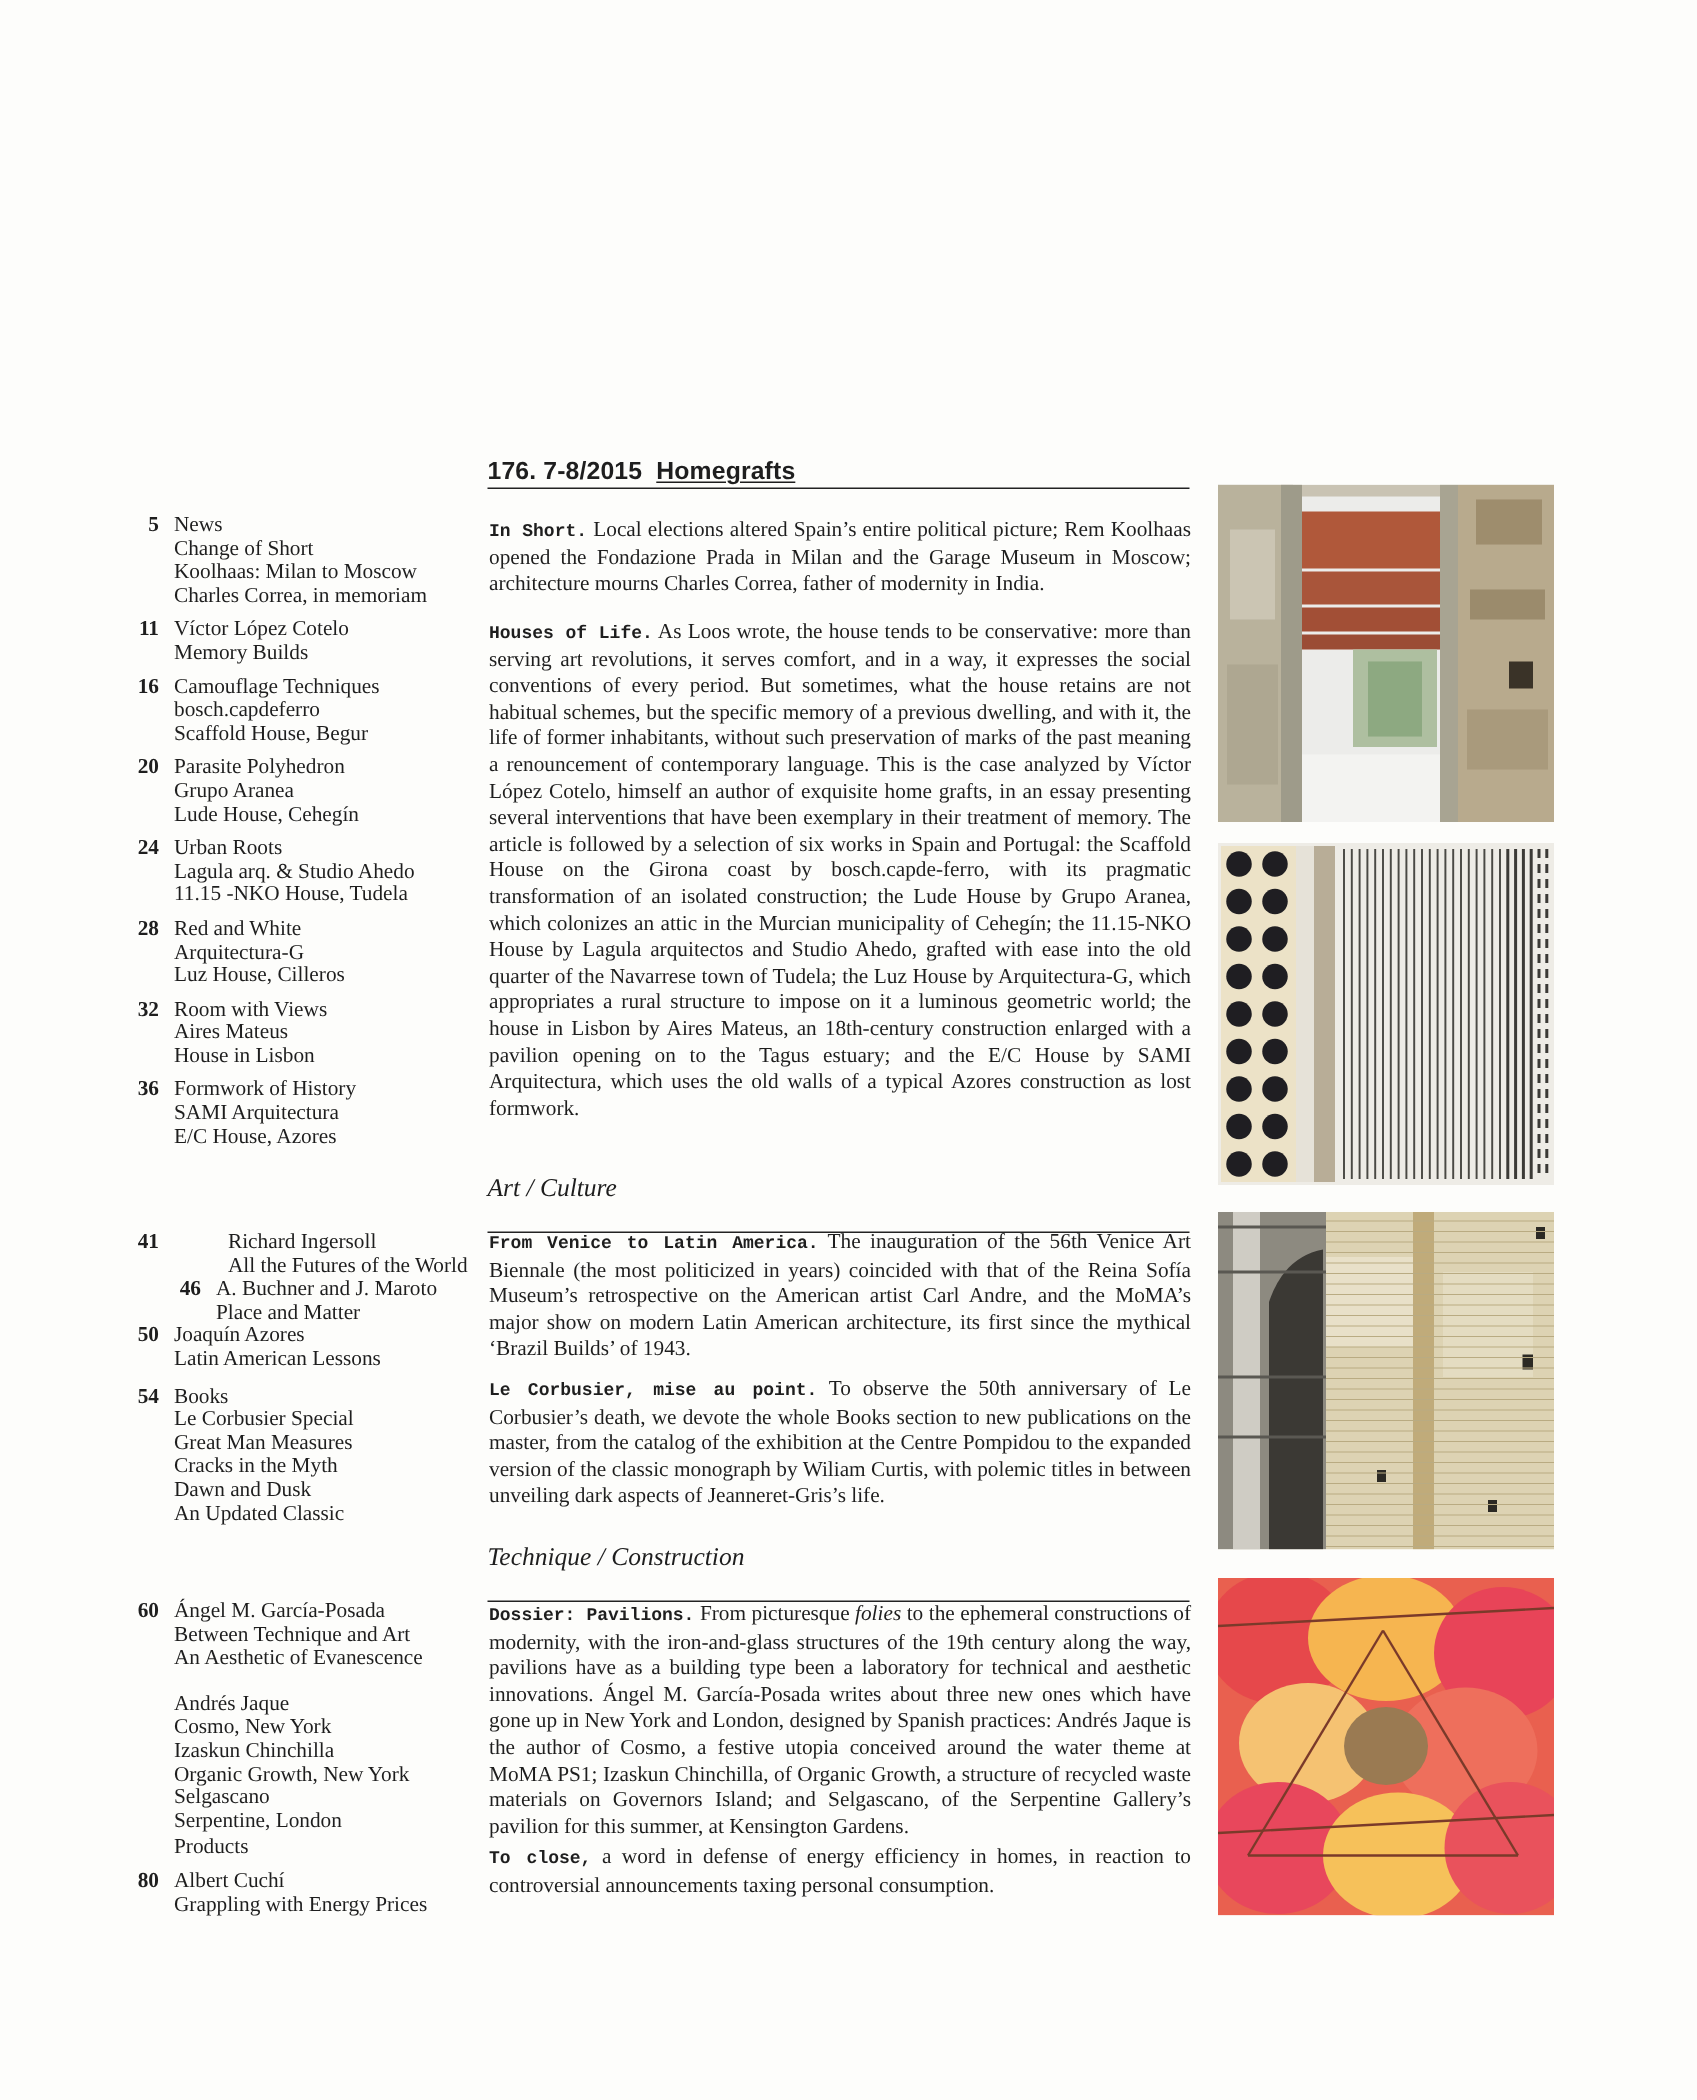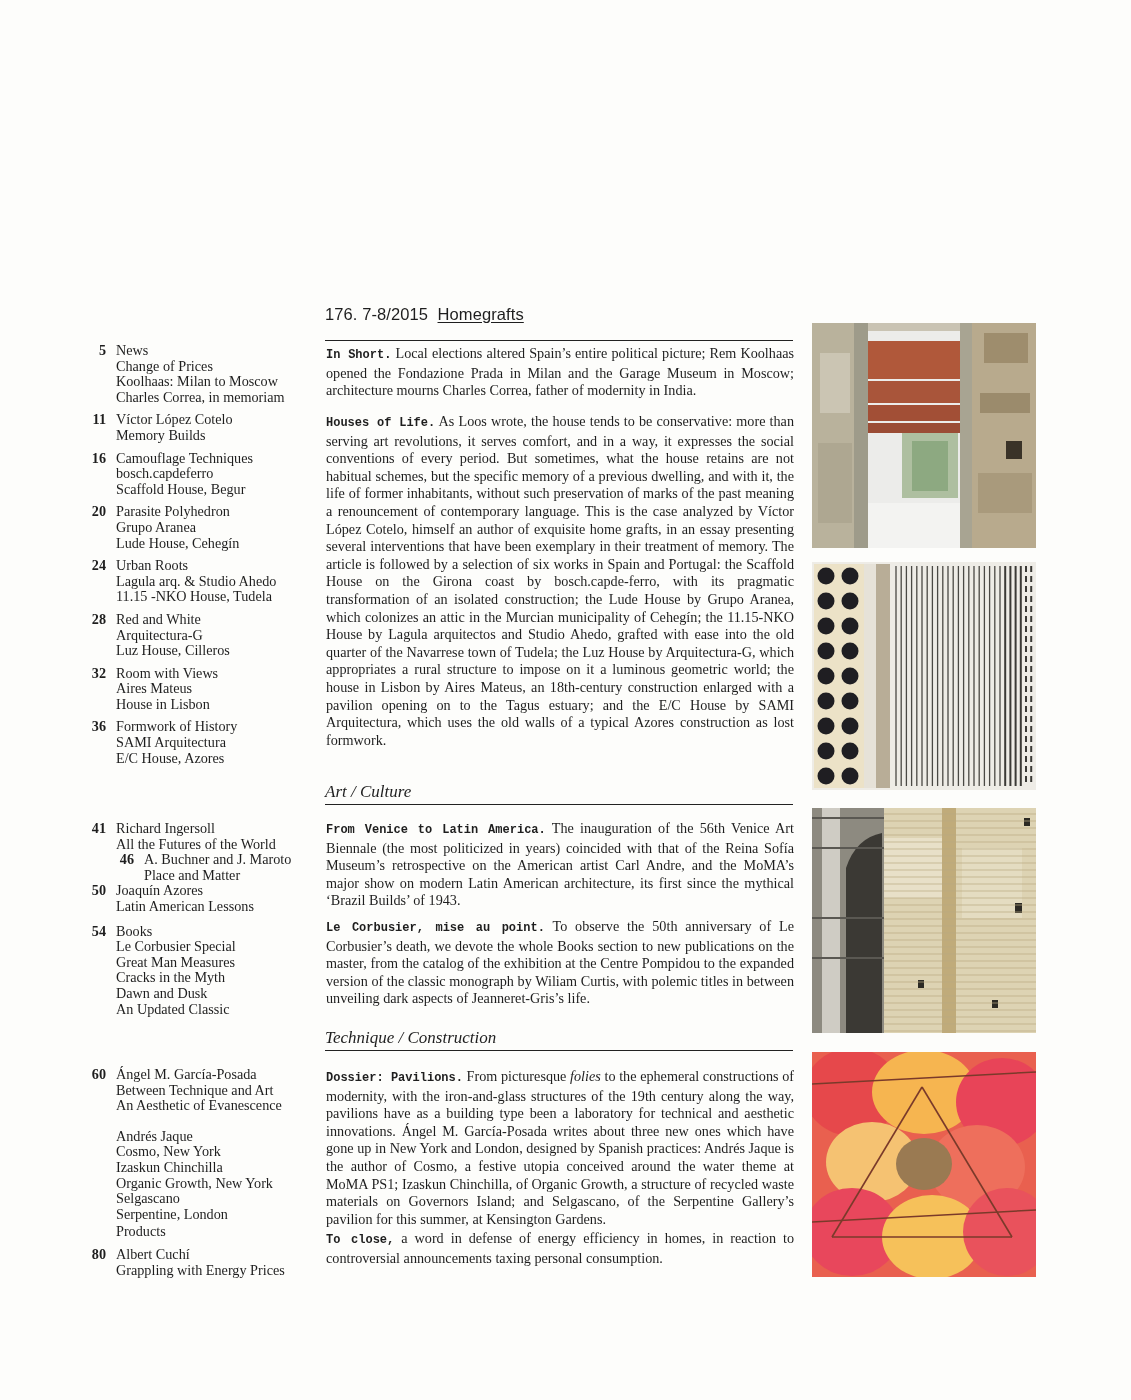--- a/index.html
+++ b/index.html
@@ -8,43 +8,43 @@
     font-family:"Liberation Serif", serif; color:#1e1e1e;
   }
   .toc { position:absolute; left:84px; width:230px; font-size:14.2px; line-height:15.6px; }
   .toc-entry { display:flex; margin-bottom:7px; }
   .toc-num { width:22px; text-align:right; font-weight:bold; margin-right:10px; flex:none; }
   .toc-lines { display:flex; flex-direction:column; }
   .toc-line.it { }
 
   .header {
     position:absolute; left:325px; top:305px; width:468px;
-    font-family:"Liberation Sans", sans-serif; font-weight:normal; font-size:16.5px;
-    border-bottom:1.3px solid #222; padding-bottom:16px; letter-spacing:0.1px;
+    font-family:"Liberation Sans", sans-serif; font-weight:bold; font-size:16.5px;
+    border-bottom:1.3px solid #222; padding-bottom:1px; letter-spacing:0.1px;
   }
   .header .title { text-decoration:underline; text-underline-offset:2px; }
   .main { position:absolute; left:326px; width:468px; }
   .para { font-size:14.2px; line-height:17.6px; text-align:justify; margin:0; }
   .para .lead { font-weight:bold; font-size:12px;font-family:Liberation Mono, monospace; }
   .section-head {
     position:absolute; left:325px; width:468px; font-style:italic; font-size:17px;
-    border-bottom:1.3px solid #222; padding-bottom:2px;
+    border-bottom:1.3px solid #222; padding-bottom:19px;
   }
   .photo { position:absolute; left:812px; width:224px; overflow:hidden; }
   .photo svg { display:block; width:100%; height:100%; }
 </style>
 </head>
 <body>
 
 <div class="toc" style="top:343px;">
     <div class="toc-entry">
       <span class="toc-num">5</span>
       <div class="toc-lines">
         <span class="toc-line it">News</span>
-        <span class="toc-line">Change of Prices</span>
+        <span class="toc-line">Change of Short</span>
         <span class="toc-line">Koolhaas: Milan to Moscow</span>
         <span class="toc-line">Charles Correa, in memoriam</span>
       </div>
     </div>
     <div class="toc-entry">
       <span class="toc-num">11</span>
       <div class="toc-lines">
         <span class="toc-line it">Víctor López Cotelo</span>
         <span class="toc-line">Memory Builds</span>
       </div>
@@ -92,21 +92,21 @@
     <div class="toc-entry">
       <span class="toc-num">36</span>
       <div class="toc-lines">
         <span class="toc-line">Formwork of History</span>
         <span class="toc-line it">SAMI Arquitectura</span>
         <span class="toc-line">E/C House, Azores</span>
       </div>
     </div>
   </div>
 <div class="toc" style="top:821px;">
-    <div class="toc-entry" style="margin-bottom: 0px;">
+    <div class="toc-entry" style="margin-bottom: 0px; gap: 36px;">
       <span class="toc-num">41</span>
       <div class="toc-lines">
         <span class="toc-line it">Richard Ingersoll</span>
         <span class="toc-line">All the Futures of the World</span>
       </div>
     </div>
     <div class="toc-entry" style="margin-bottom: 0px; margin-left: 28px;">
       <span class="toc-num">46</span>
       <div class="toc-lines">
         <span class="toc-line it">A. Buchner and J. Maroto</span>

